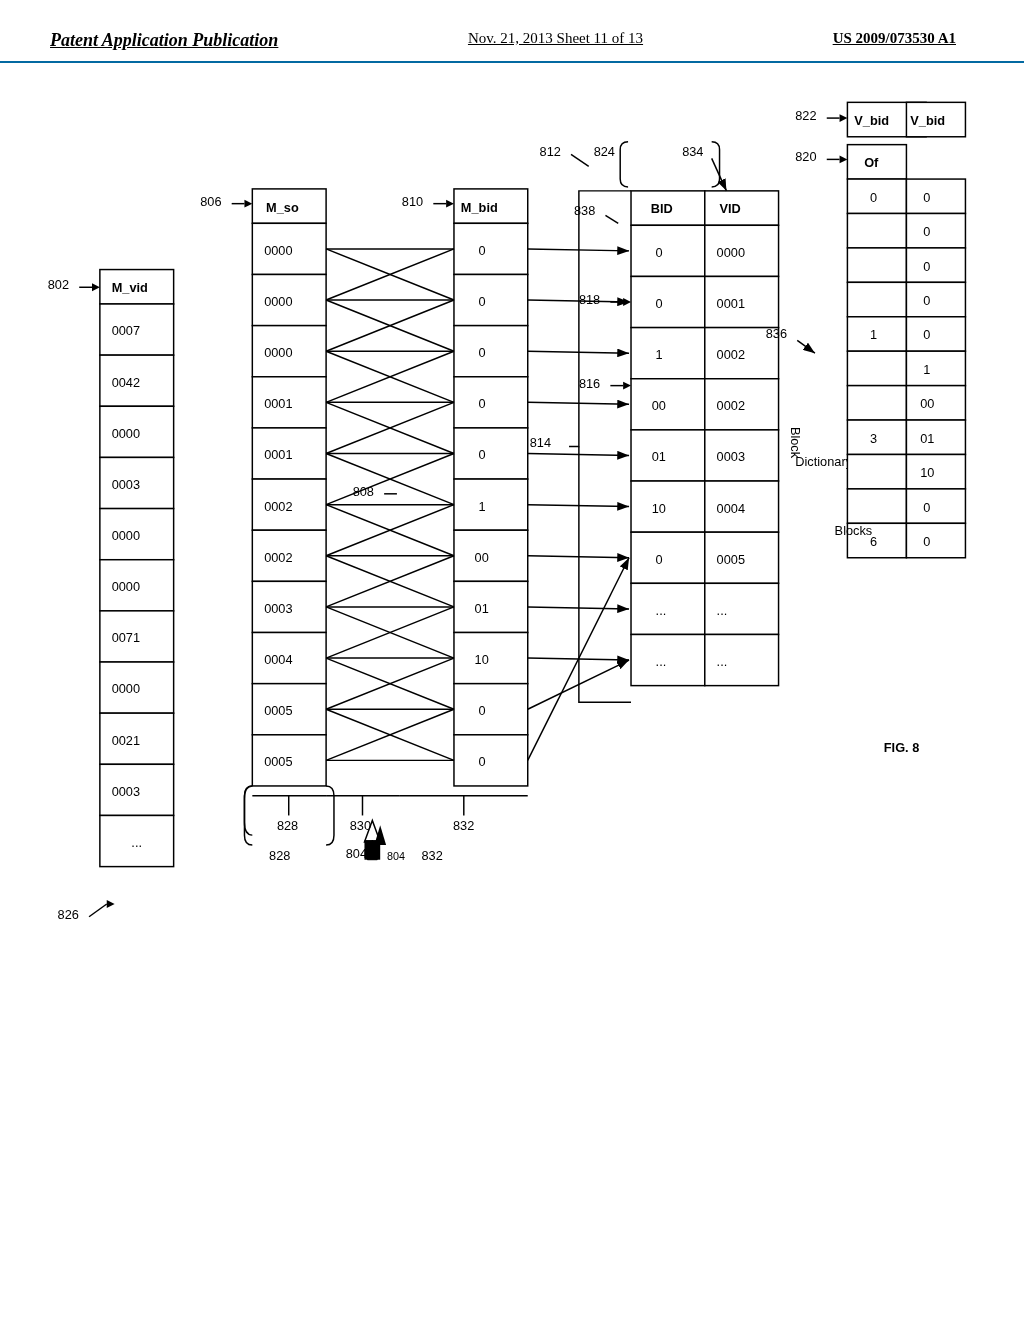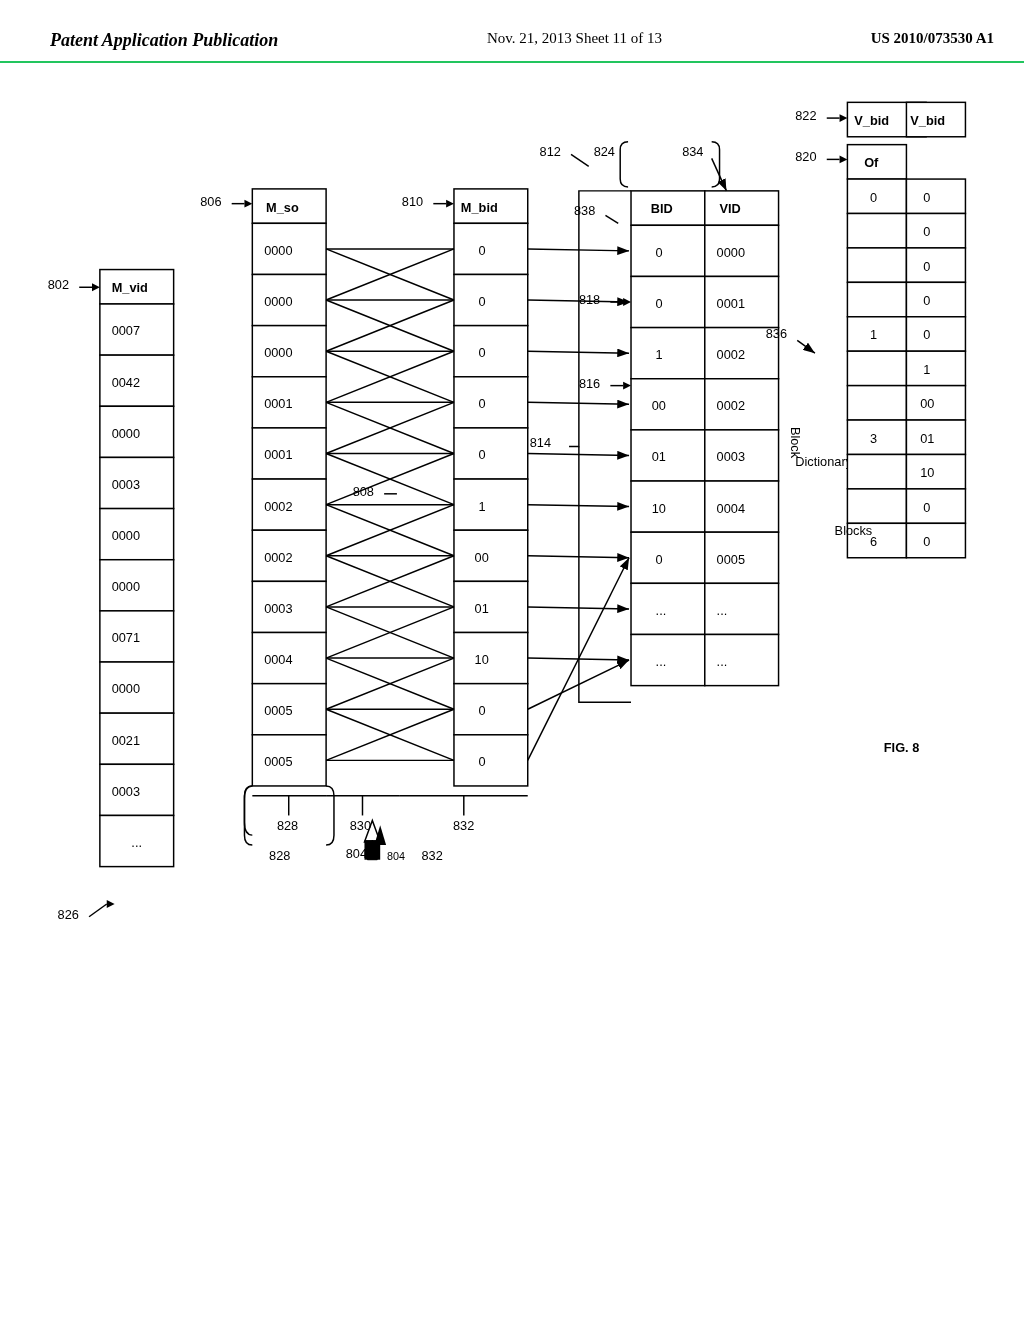--- a/index.html
+++ b/index.html
@@ -9,22 +9,23 @@
       width: 1024px;
       min-height: 1320px;
       position: relative;
       overflow: hidden;
     }
 
     .header {
       display: flex;
       justify-content: space-between;
       align-items: flex-start;
-      padding: 30px 30px 10px 50px;
-      border-bottom: 2px solid #22c55e;
+      padding: 30px 68px 10px 50px;
+      border-bottom: 2px solid #0369a1;
+      text-decoration: underline;
     }
 
     .header-left {
       font-size: 18px;
       font-weight: bold;
       font-style: italic;
     }
 
     .header-center {
       font-size: 15px;
@@ -50,21 +51,21 @@
       width: 100%;
       height: 100%;
     }
   </style>
 </head>
 <body>
 
 <div class="header">
   <div class="header-left">Patent Application Publication</div>
   <div class="header-center">Nov. 21, 2013  Sheet 11 of 13</div>
-  <div class="header-right">US 2010/073530 A1</div>
+  <div class="header-right">US 2009/073530 A1</div>
 </div>
 
 <div class="diagram-area">
   <svg class="main-diagram" viewBox="0 0 1024 1220" xmlns="http://www.w3.org/2000/svg">
 
     <style>
       text { font-family: Arial, sans-serif; font-size: 13px; }
       .label { font-size: 13px; }
       .header-text { font-size: 13px; font-weight: bold; }
       .small { font-size: 11px; }

